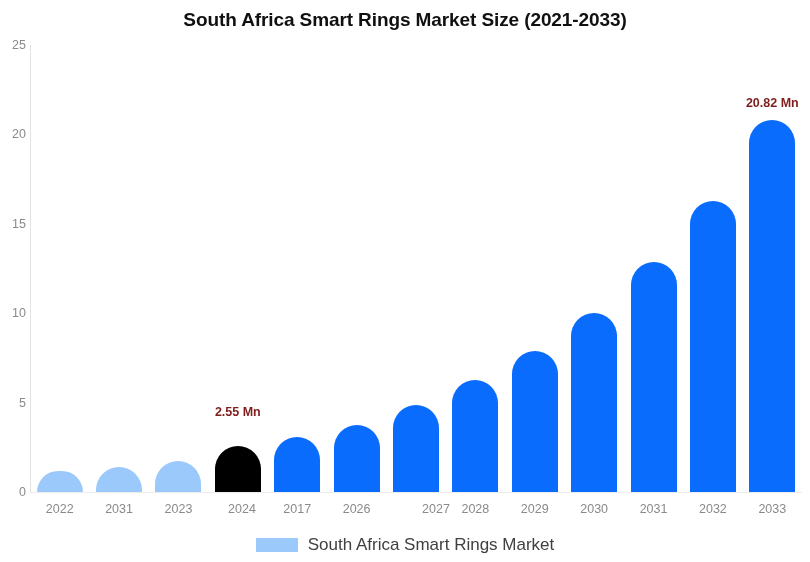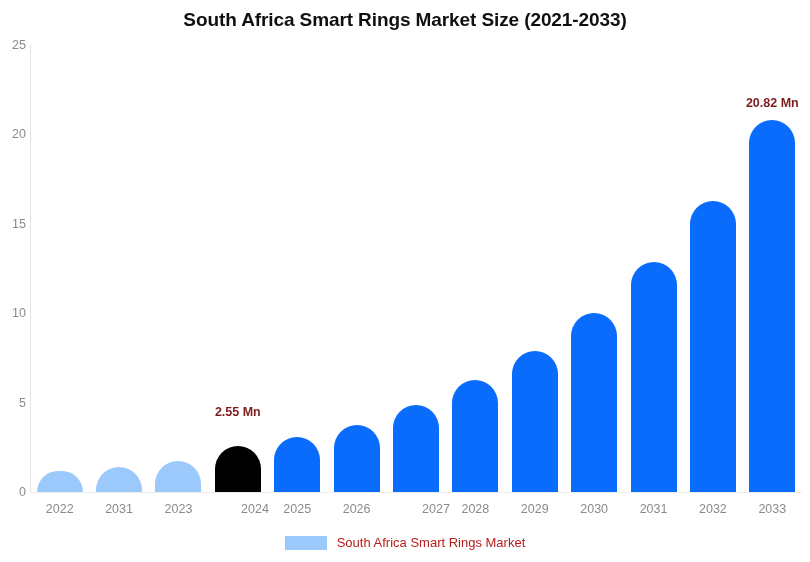--- a/index.html
+++ b/index.html
@@ -124,22 +124,22 @@
     justify-content: center;
     align-items: center;
     gap: 10px;
   }
   .legend-swatch {
     width: 42px;
     height: 14px;
     background: #9cc9fc;
   }
   .legend-label {
-    font-size: 13px;
-    color: #b91c1c;
+    font-size: 17px;
+    color: #404040;
   }
 </style>
 </head>
 <body>
 
 <div class="chart-root">
 
   <div class="chart-title">South Africa Smart Rings Market Size (2021-2033)</div>
 
   <div class="y-ticks">
@@ -195,22 +195,22 @@
       <div class="bar-slot" style="left: 712.615px; width: 59.3846px;">
         <div class="bar" title="2033: 20.82" style="height: 372.262px;"></div>
         <div class="bar-label" style="bottom: 382.262px;">20.82 Mn</div>
       </div>
     </div>
 
   <div class="x-labels">
       <div class="x-label" style="left: 29.6923px;">2022</div>
       <div class="x-label" style="left: 89.0769px;">2031</div>
       <div class="x-label" style="left: 148.462px;">2023</div>
-      <div class="x-label" style="left: 225px; text-align: center;">2024</div>
-      <div class="x-label" style="left: 267.231px;">2025</div>
+      <div class="x-label" style="left: 212px; text-align: center;">2024</div>
+      <div class="x-label" style="left: 267.231px;">2017</div>
       <div class="x-label" style="left: 326.615px;">2026</div>
       <div class="x-label" style="left: 406px;">2027</div>
       <div class="x-label" style="left: 445.385px;">2028</div>
       <div class="x-label" style="left: 504.769px;">2029</div>
       <div class="x-label" style="left: 564.154px;">2030</div>
       <div class="x-label" style="left: 623.538px;">2031</div>
       <div class="x-label" style="left: 682.923px;">2032</div>
       <div class="x-label" style="left: 742.308px;">2033</div>
     </div>
 

